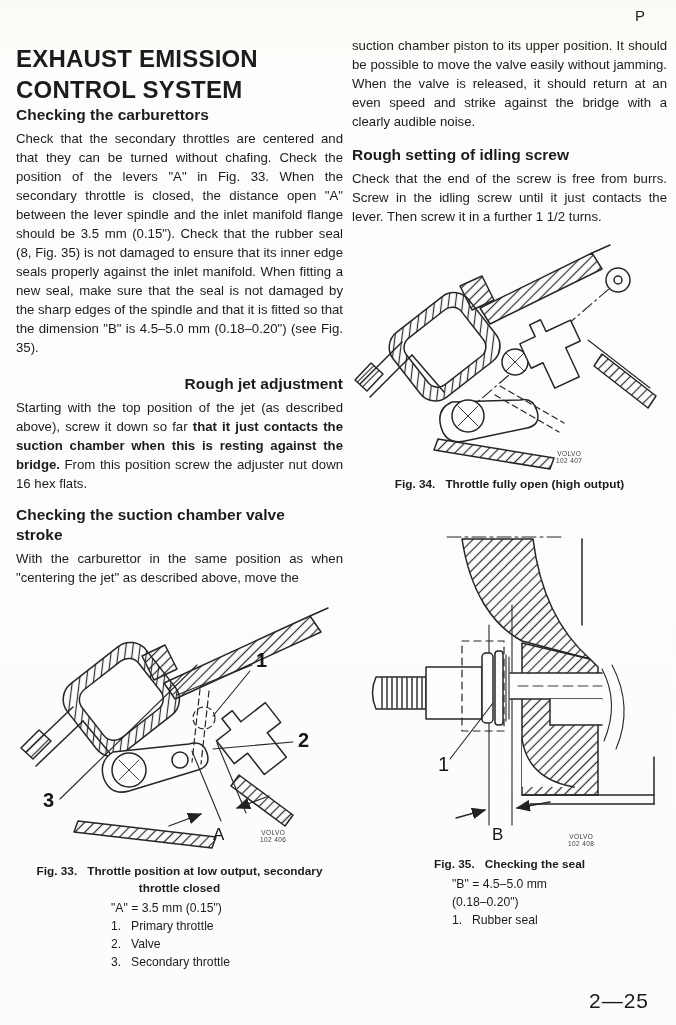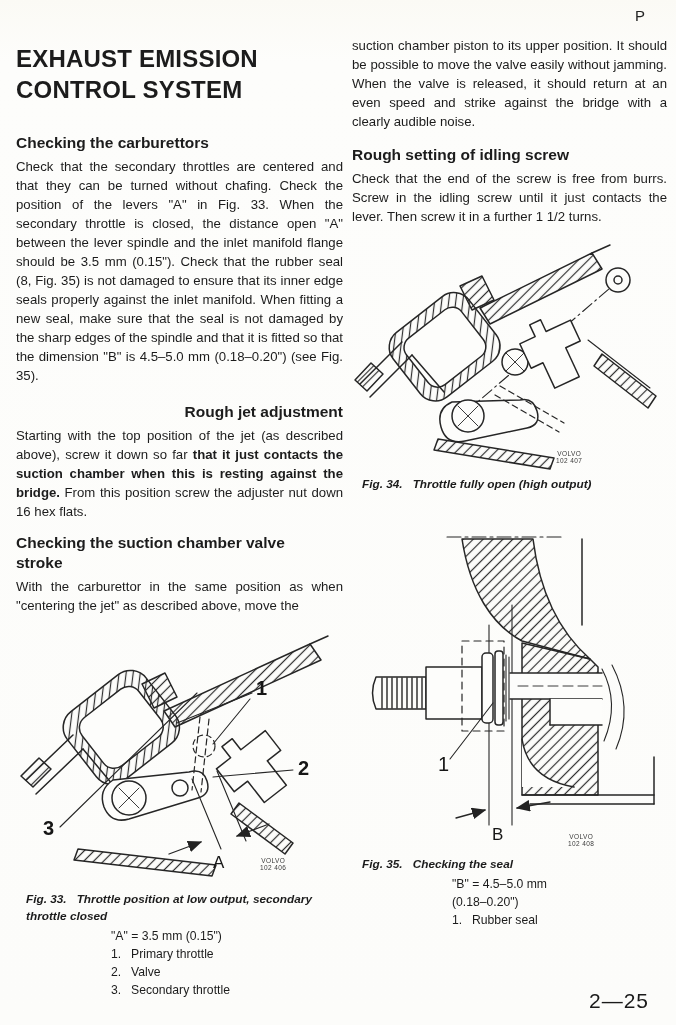--- a/index.html
+++ b/index.html
@@ -8,35 +8,35 @@
     background:linear-gradient(180deg,#fbfaf5 0%,#fdfdfb 6%,#fcfcfa 100%);
     font-family:"Liberation Sans", sans-serif;color:#1c1c1c;overflow:hidden;
   }
   .corner-letter{position:absolute;top:7px;right:31px;font-size:15px;color:#222;}
   .page-number{position:absolute;bottom:12px;right:27px;font-size:21px;letter-spacing:1px;color:#1a1a1a;}
   .col{position:absolute;}
   .col-left{left:16px;top:44px;width:327px;}
   .col-right{left:352px;top:36px;width:315px;}
   h1{font-size:24px;line-height:1.28;margin:0;max-width:292px;letter-spacing:.2px;font-weight:bold;}
   h2{font-size:15.5px;line-height:1.28;margin:0;font-weight:bold;}
-  .h-carb{margin-top:28px;}
+  .h-carb{margin-top:0;}
   .h-jet{margin-top:17px;text-align:right;}
   .h-suction{margin-top:12px;max-width:300px;}
   .h-idle{margin-top:14px;}
   p{font-size:13.2px;line-height:19px;text-align:justify;margin:4px 0 0 0;}
   .figure{position:relative;}
   .fig33{height:260px;margin-top:12px;}
   .fig34{height:238px;margin-top:8px;}
   .fig35{height:345px;margin-top:14px;}
   .figure svg{position:absolute;left:0;top:0;}
   .callout{position:absolute;font-size:20px;font-weight:600;color:#161616;}
   .dimletter{position:absolute;font-size:17px;color:#161616;}
   .credit{position:absolute;font-size:6.5px;line-height:7.5px;color:#3a3a3a;text-align:center;letter-spacing:.4px;}
   .caption{margin-top:4px;font-size:11.8px;}
-  .cap-title{font-weight:bold;text-align:left;line-height:1.45;padding:0 10px;font-style:italic;}
+  .cap-title{font-weight:bold;text-align:center;line-height:1.45;padding:0 10px;}
   .cap-label{margin-right:10px;}
   .cap-details{margin-top:2px;font-size:12.2px;line-height:18px;}
   .ind33{padding-left:95px;}
   .ind35{padding-left:100px;}
   .cap-item .num{display:inline-block;width:20px;}
 </style>
 </head>
 <body>
 
 <div class="page">

